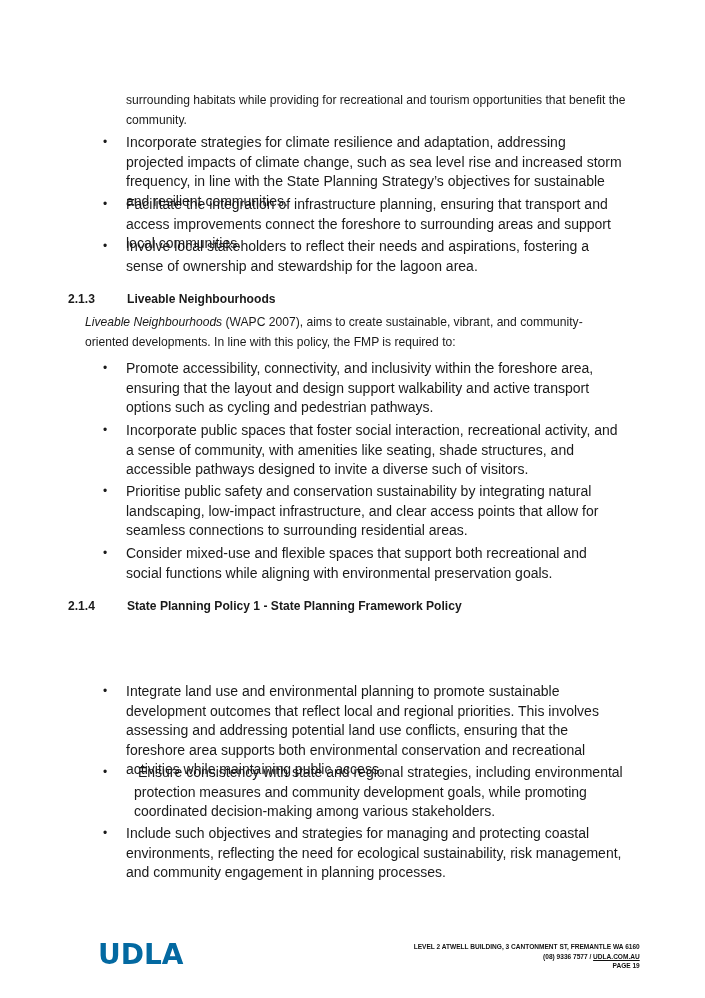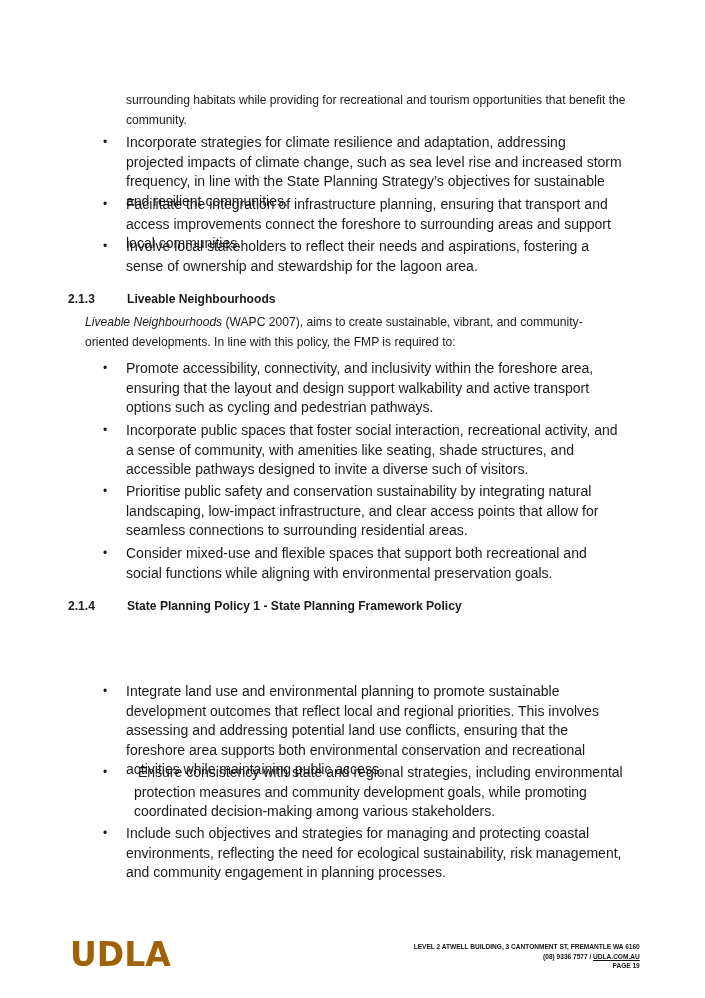--- a/index.html
+++ b/index.html
@@ -7,22 +7,22 @@
          font-family:"Liberation Sans", sans-serif; color:#1a1a1a; }
   .page { position:absolute; left:0; top:0; width:705px; height:998px;padding-left:19px; }
   .bullet { position:absolute; left:0; width:705px; }
   .bullet .dot { position:absolute; left:103px; top:0; font-size:12px; line-height:19.5px; }
   .bullet .txt { position:absolute; left:126px; width:500px; font-size:14px; line-height:19.5px; }
   .heading { position:absolute; left:59px; font-size:12.1px; font-weight:bold; line-height:19px; }
   .heading .num { position:absolute; left:9px; }
   .heading .title { position:absolute; left:68px; white-space:nowrap; }
   .body-text { position:absolute; left:85px; width:540px; font-size:12.1px; line-height:19.5px; }
   em { font-style:italic; }
-  .footer-logo { position:absolute; left:70px; top:940px; font-family:"DejaVu Sans", sans-serif;
-                 font-weight:bold; font-size:33px; letter-spacing:0px; line-height:30px; color:#a16207; }
+  .footer-logo { position:absolute; left:98px; top:940px; font-family:"DejaVu Sans", sans-serif;
+                 font-weight:bold; font-size:28px; letter-spacing:0px; line-height:30px; color:#0369a1; }
   .footer-info { position:absolute; right:84px; top:942px; text-align:right;
                  font-family:"Liberation Sans", sans-serif; font-size:8px; font-weight:bold;
                  line-height:9.5px; color:#111; transform:scaleX(0.82); transform-origin:right top; }
   .footer-info a { color:#111; text-decoration:underline; }
 </style>
 </head>
 <body>
 
 <div class="page">
 

